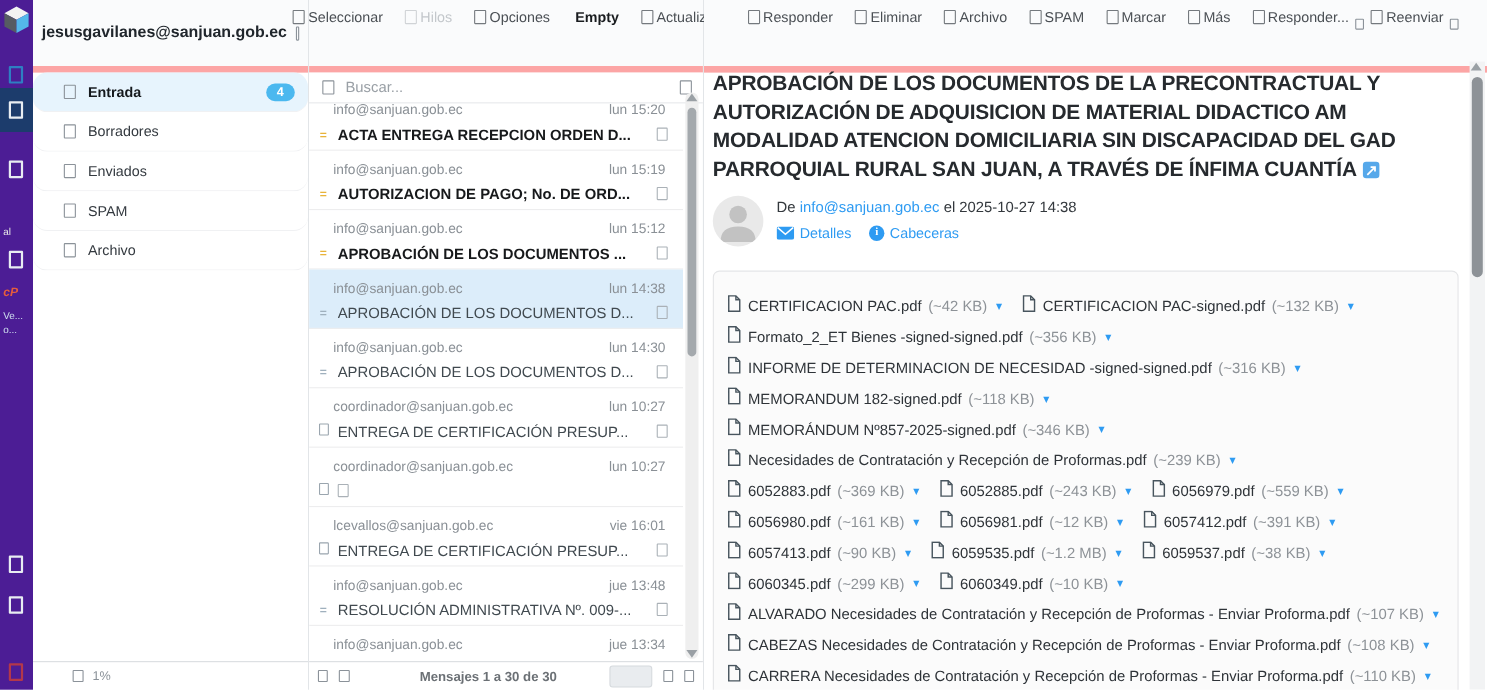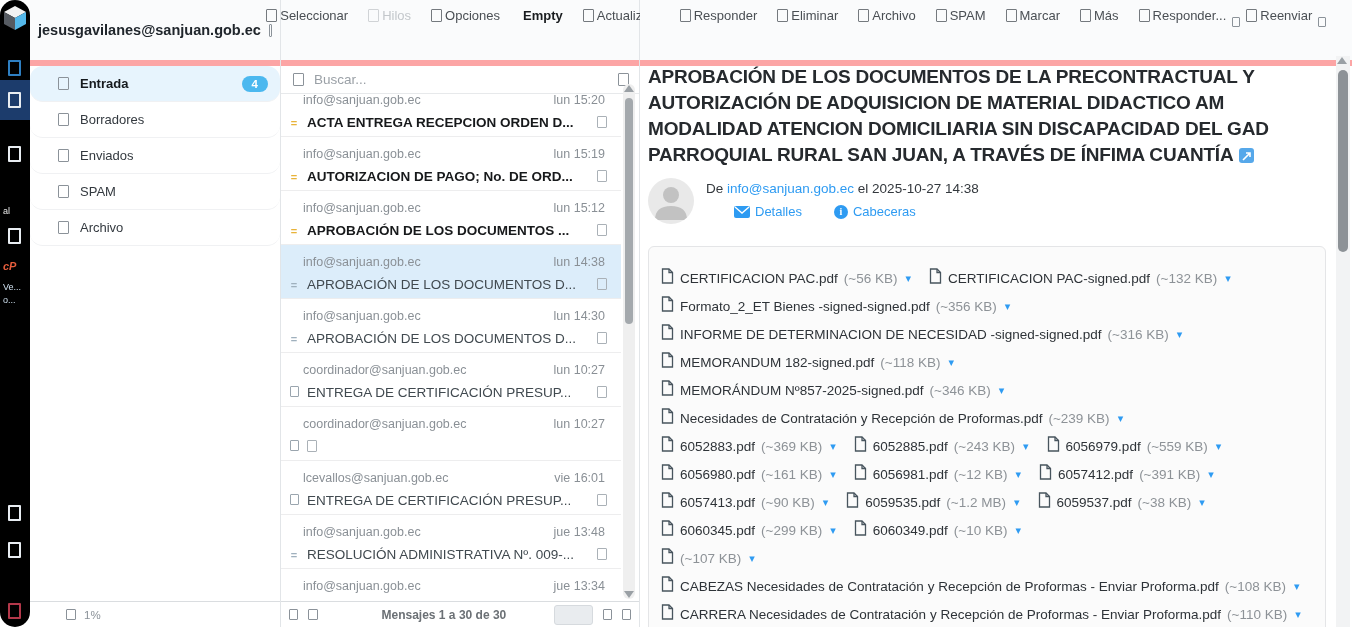--- a/index.html
+++ b/index.html
@@ -1,21 +1,21 @@
 <!DOCTYPE html>
 <html><head>
 <meta charset="utf-8">
 <style>
   * { margin:0; padding:0; box-sizing:border-box; }
   html,body { width:1352px; height:627px; overflow:hidden; background:#fff;
               font-family:"Liberation Sans", sans-serif; }
   .abs { position:absolute; }
 
   
-  #rail { position:absolute; left:0; top:0; width:30px; height:627px; background:#000000; z-index:5;border-radius:15px; }
+  #rail { position:absolute; left:0; top:0; width:30px; height:627px; background:#4c1d95; z-index:5; }
   .rail-box { position:absolute; left:8px; width:13px; height:16px; border:2px solid #e8edf2; border-radius:1px; }
   .rail-box.blue { border-color:#2e7fc2; }
   .rail-box.red  { border-color:#b3384a; }
   .rail-active  { position:absolute; left:0; top:80px; width:30px; height:40px; background:#1c3c6c; }
   .rail-active .rail-box { top:12px; }
   .rail-text { position:absolute; left:3px; color:#cfe0ef; font-size:9px; white-space:nowrap; }
   .rail-cp { color:#e55d3c; font-weight:bold; font-style:italic; font-size:11px; }
 
   
   #folder-pane { position:absolute; left:30px; top:0; width:251px; height:627px; border-right:1px solid #e2e5e8; background:#fff; }
@@ -96,21 +96,21 @@
   #subject-line { padding:10px 0 0 0; font-size:19px; line-height:26px; font-weight:bold;
                   color:#262a2e; letter-spacing:-0.2px; }
   #popout-icon { display:inline-block; width:15px; height:15px; background:#56a8ea; border-radius:3px;
                  vertical-align:-2px; margin-left:6px; position:relative; cursor:pointer; }
   #popout-icon svg { position:absolute; left:2.5px; top:2.5px; }
 
   #from-row { display:flex; gap:12px; margin-top:10px; }
   #avatar { width:46px; height:46px; border-radius:50%; background:#e9e9e9; overflow:hidden; flex:none; }
   .from-l1 { font-size:13.5px; color:#33383d; margin-top:3px; }
   .link { color:#2e9bf2; text-decoration:none; cursor:pointer; }
-  .from-l2 { display:flex; gap:32px; margin-top:8px; align-items:flex-end;margin-left:28px; }
+  .from-l2 { display:flex; gap:16px; margin-top:8px; align-items:flex-end; }
   .meta-link { display:flex; align-items:center; gap:5px; font-size:13px; color:#2e9bf2; cursor:pointer; }
   .info-dot { width:14px; height:14px; border-radius:50%; background:#2e9bf2; color:#fff; font-size:10px;
               font-weight:bold; display:flex; align-items:center; justify-content:center; font-family:"Liberation Serif",serif; }
 
   #att-box { position:absolute; left:0; right:0; top:192px; height:500px; background:#fbfbfb;
              border:1px solid #e4e5e7; border-radius:6px; padding:8px 12px 0 12px; }
   .att-row { display:flex; gap:18px; height:28px; align-items:center; }
   .att { display:flex; align-items:center; gap:6px; white-space:nowrap; cursor:pointer;margin-top:18px; }
   .att-name { font-size:13.5px; color:#2e3338; }
   .att-size { font-size:13.5px; color:#8d9297; }
@@ -436,21 +436,21 @@
     </div>
 
     <div id="att-box">
         <div class="att-row">
           <span class="att">
             <span><svg width="13" height="16" viewBox="0 0 13 16">
                 <path d="M1.5 1 h6.5 l3.5 3.5 V15 H1.5 Z" fill="none" stroke="#48555e" stroke-width="1.3"></path>
                 <path d="M8 1 v3.5 h3.5" fill="none" stroke="#48555e" stroke-width="1.3"></path>
               </svg></span>
             <span class="att-name">CERTIFICACION PAC.pdf</span>
-            <span class="att-size">(~56 KB)</span>
+            <span class="att-size">(~42 KB)</span>
             <span class="att-caret">▾</span>
           </span>
           <span class="att">
             <span><svg width="13" height="16" viewBox="0 0 13 16">
                 <path d="M1.5 1 h6.5 l3.5 3.5 V15 H1.5 Z" fill="none" stroke="#48555e" stroke-width="1.3"></path>
                 <path d="M8 1 v3.5 h3.5" fill="none" stroke="#48555e" stroke-width="1.3"></path>
               </svg></span>
             <span class="att-name">CERTIFICACION PAC-signed.pdf</span>
             <span class="att-size">(~132 KB)</span>
             <span class="att-caret">▾</span>
@@ -617,20 +617,21 @@
             <span class="att-size">(~10 KB)</span>
             <span class="att-caret">▾</span>
           </span>
         </div>
         <div class="att-row">
           <span class="att">
             <span><svg width="13" height="16" viewBox="0 0 13 16">
                 <path d="M1.5 1 h6.5 l3.5 3.5 V15 H1.5 Z" fill="none" stroke="#48555e" stroke-width="1.3"></path>
                 <path d="M8 1 v3.5 h3.5" fill="none" stroke="#48555e" stroke-width="1.3"></path>
               </svg></span>
+            <span class="att-name">ALVARADO Necesidades de Contratación y Recepción de Proformas - Enviar Proforma.pdf</span>
             <span class="att-size">(~107 KB)</span>
             <span class="att-caret">▾</span>
           </span>
         </div>
         <div class="att-row">
           <span class="att">
             <span><svg width="13" height="16" viewBox="0 0 13 16">
                 <path d="M1.5 1 h6.5 l3.5 3.5 V15 H1.5 Z" fill="none" stroke="#48555e" stroke-width="1.3"></path>
                 <path d="M8 1 v3.5 h3.5" fill="none" stroke="#48555e" stroke-width="1.3"></path>
               </svg></span>

